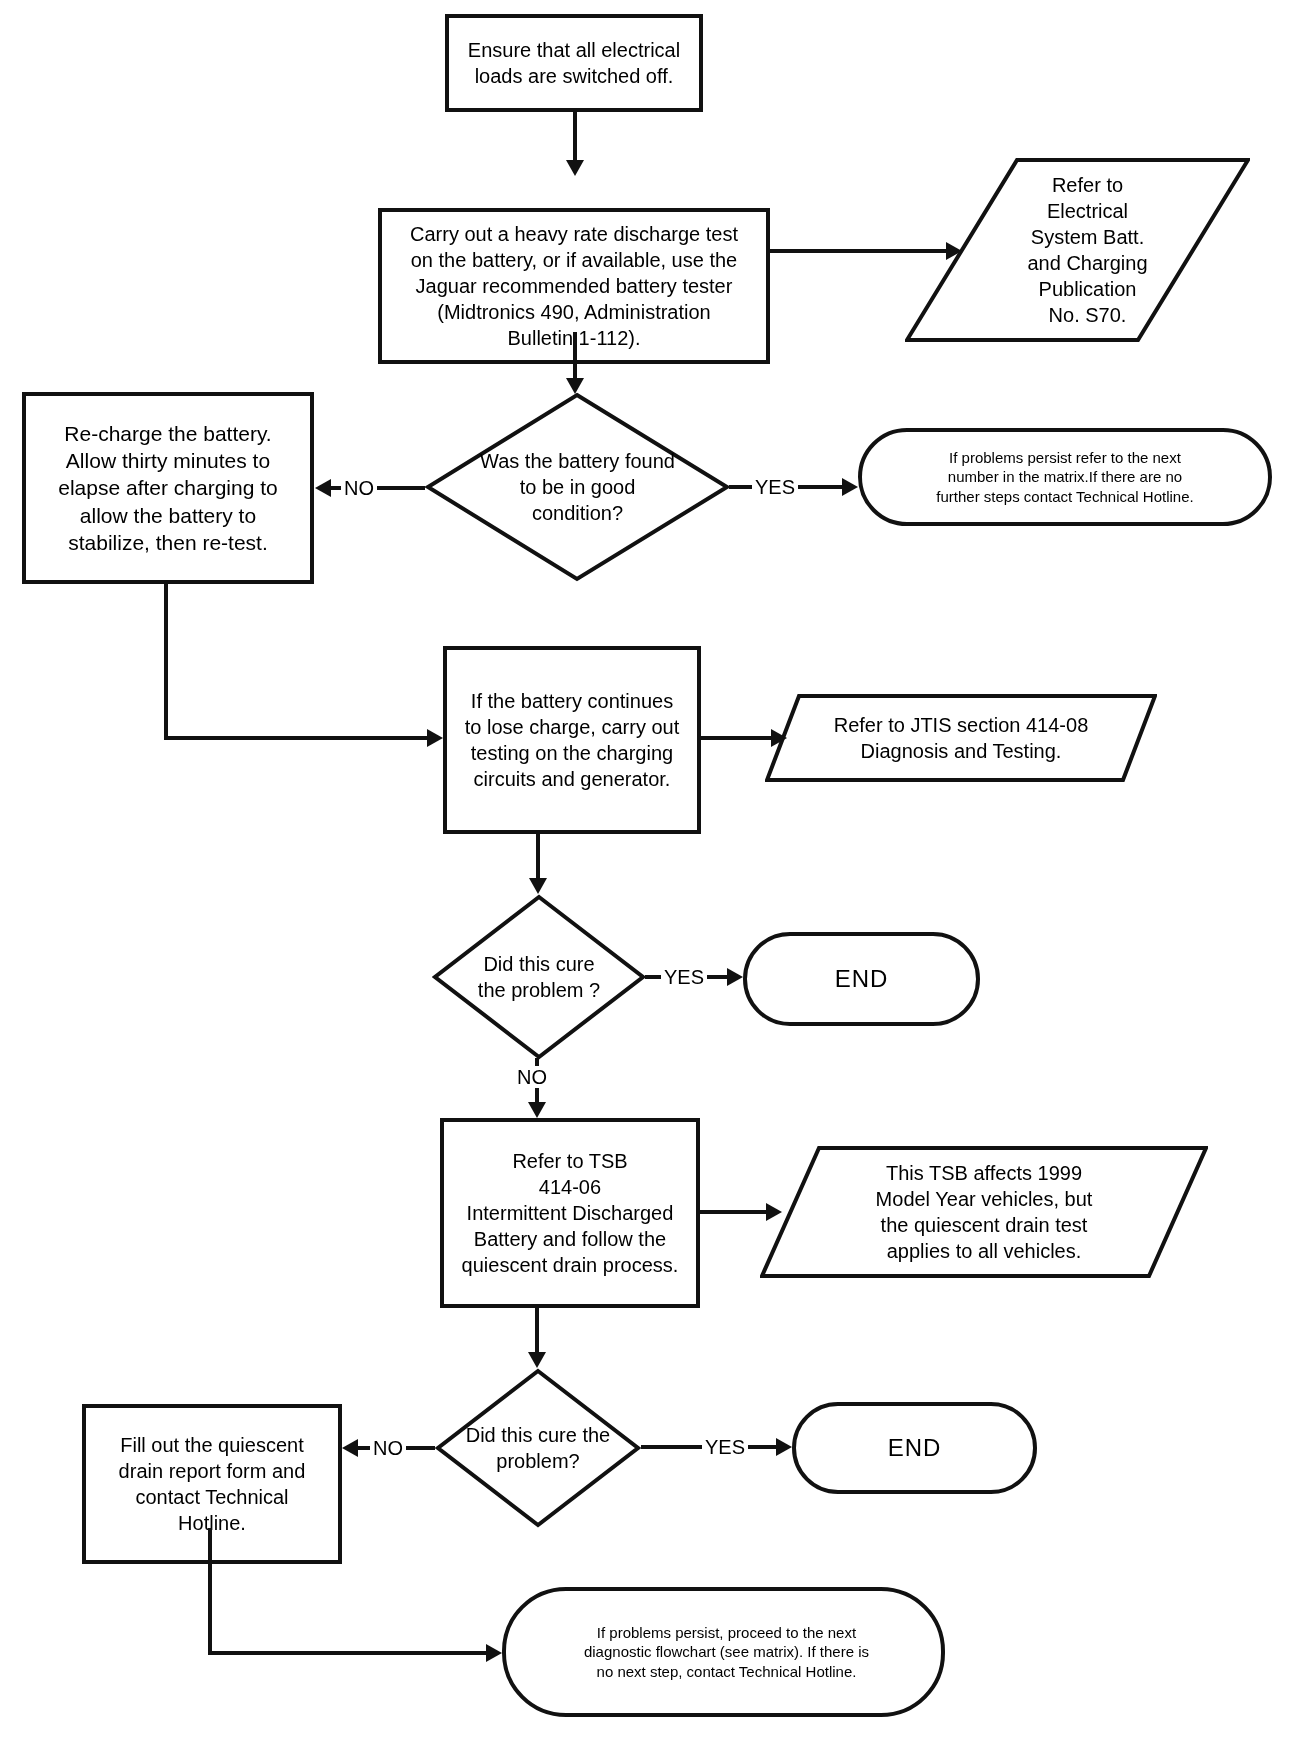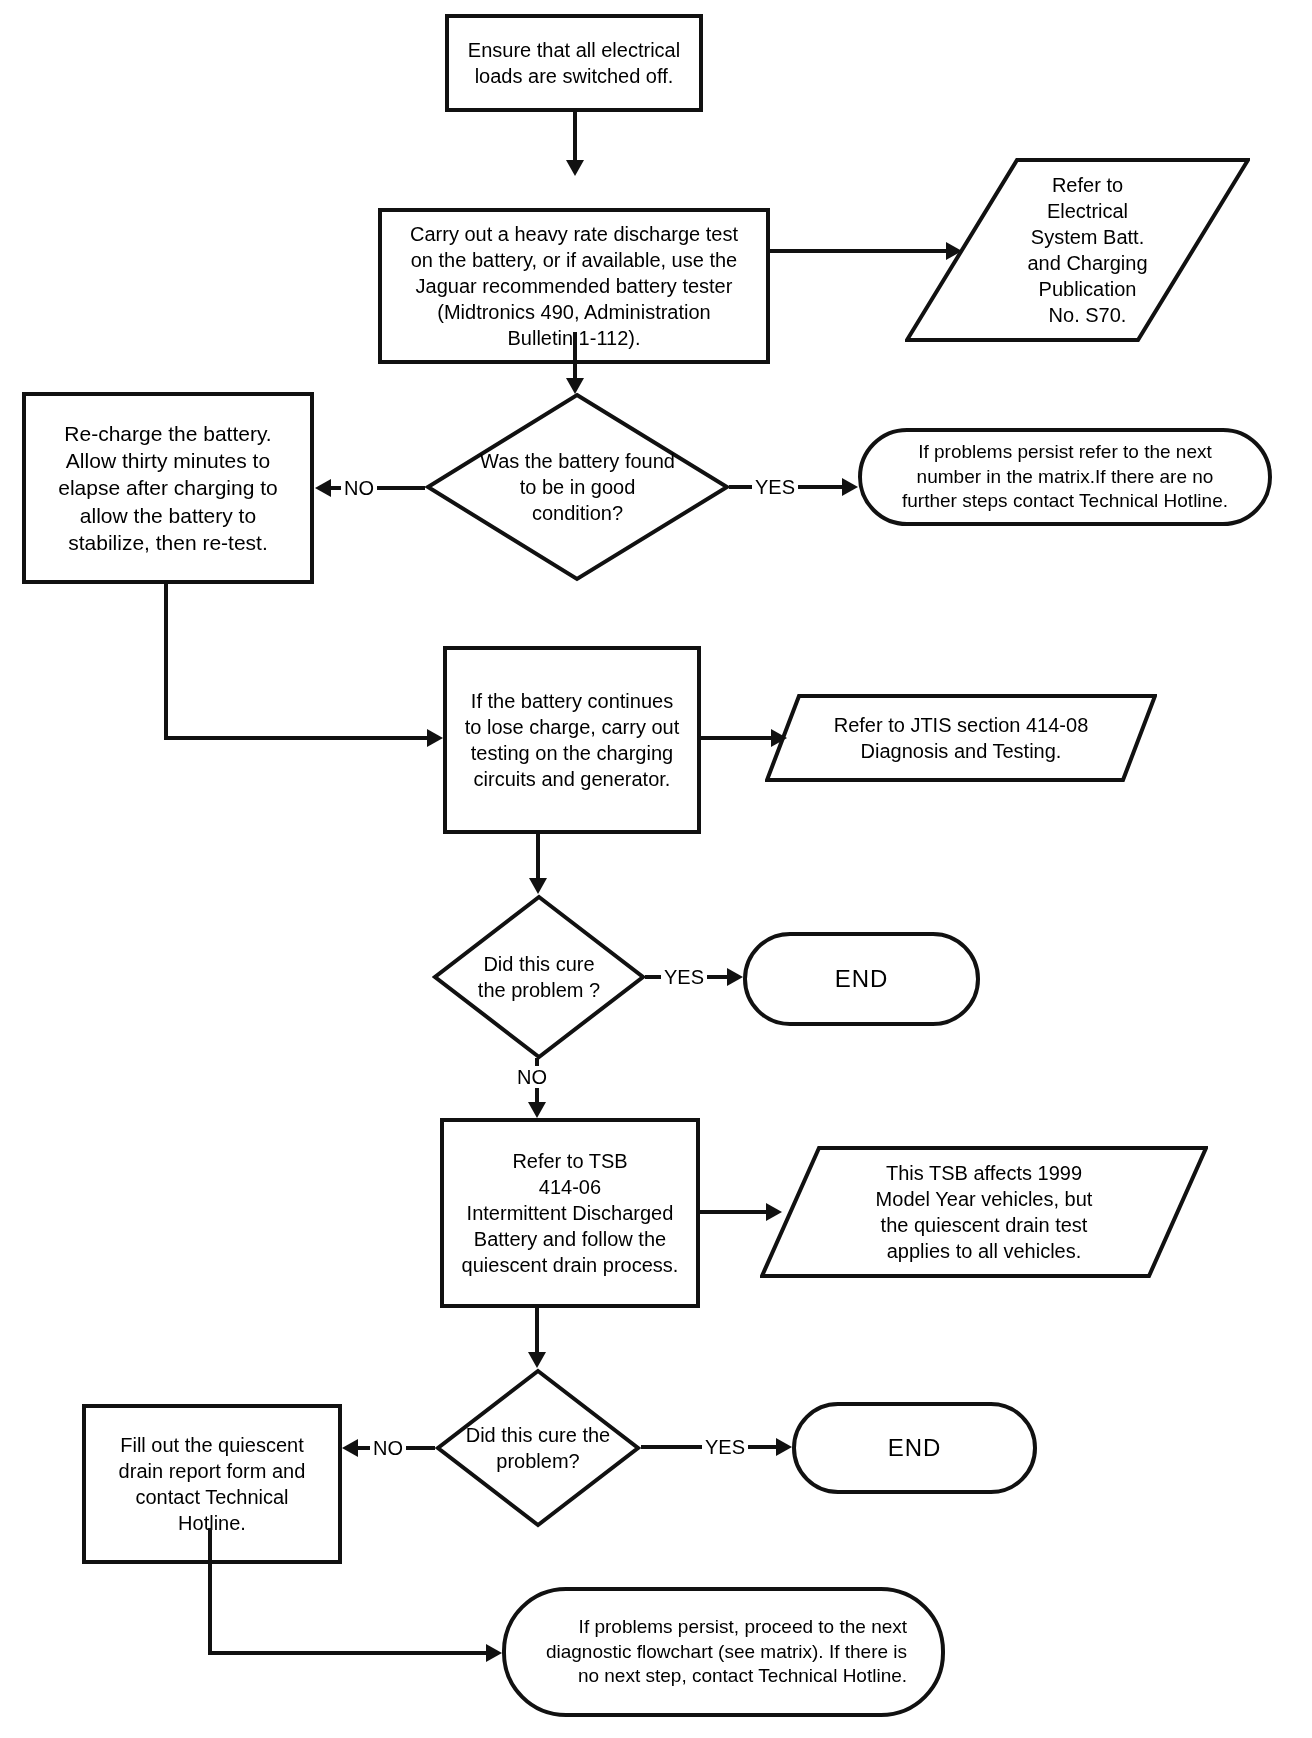--- a/index.html
+++ b/index.html
@@ -16,21 +16,21 @@
   }
   .node-text{white-space:pre-line;line-height:1.3;}
   .shape-svg{position:absolute;left:0;top:0;}
   .line{position:absolute;background:#111;}
   .arr-r{position:absolute;width:0;height:0;border-top:9px solid transparent;border-bottom:9px solid transparent;border-left:16px solid #111;}
   .arr-l{position:absolute;width:0;height:0;border-top:9px solid transparent;border-bottom:9px solid transparent;border-right:16px solid #111;}
   .arr-d{position:absolute;width:0;height:0;border-left:9px solid transparent;border-right:9px solid transparent;border-top:16px solid #111;}
   .edge-label{
     position:absolute;background:#fff;padding:0 3px;font-size:20px;line-height:22px;
   }
-  .fs19 .node-text{font-size:19px;}
+  .fs19 .node-text{font-size:15px;}
   .fs20 .node-text{font-size:20px;}
   .fs21 .node-text{font-size:21px;}
   .fs22 .node-text{font-size:24px;letter-spacing:1px;}
 </style>
 </head>
 <body>
 
 <div id="canvas">
 
   <div class="node rect fs20" style="left:445px;top:14px;width:258px;height:98px;">
@@ -169,21 +169,21 @@
       </div>
   </div>
 
   <div class="node stadium fs22" style="left:792px;top:1402px;width:245px;height:92px;border-radius:46px;">
     <div class="node-inner">
         <div class="node-text">END</div>
       </div>
   </div>
 
   <div class="node stadium fs19" style="left:502px;top:1587px;width:443px;height:130px;border-radius:64px;">
-    <div class="node-inner" style="left:16px;right:10px;text-align:right;">
+    <div class="node-inner" style="left:16px;right:10px;">
         <div class="node-text">If problems persist, proceed to the next
 diagnostic flowchart (see matrix). If there is
 no next step, contact Technical Hotline.</div>
       </div>
   </div>
 
   <div class="line" style="left:573px;top:112px;width:4px;height:52px;"></div>
   <div class="arr-d" style="left:566px;top:160px;"></div>
 
   <div class="line" style="left:770px;top:249px;width:178px;height:4px;"></div>

